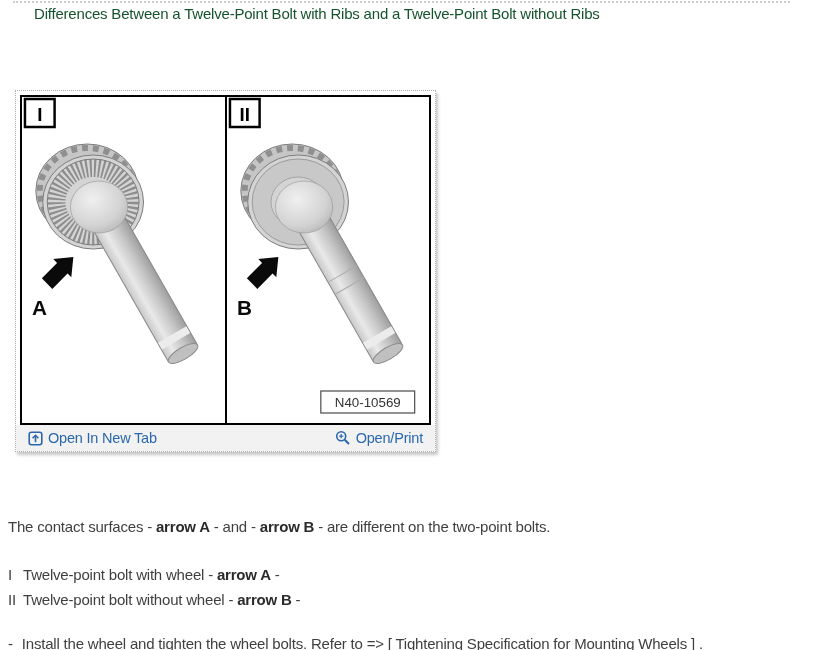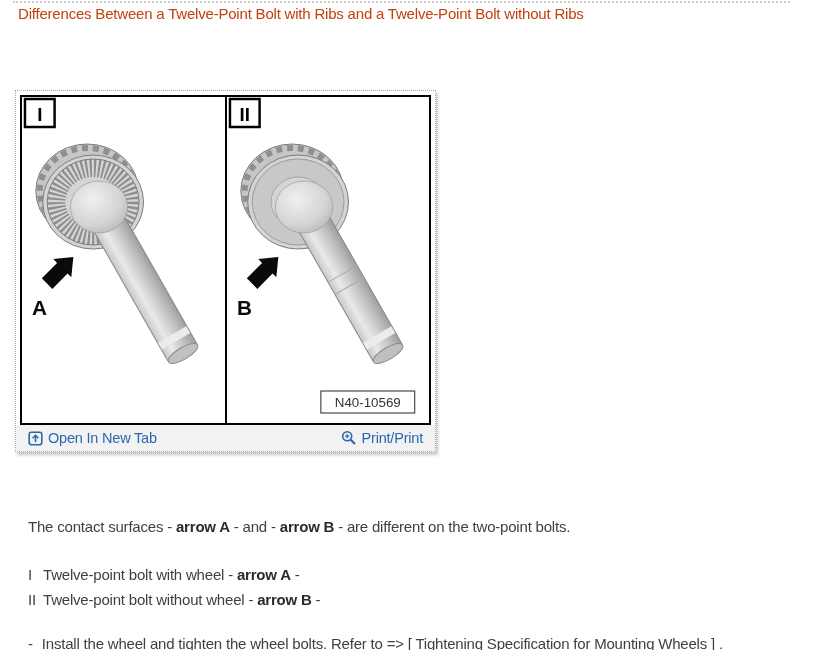--- a/index.html
+++ b/index.html
@@ -1,42 +1,42 @@
 <!DOCTYPE html>
 <html><head>
 <meta charset="utf-8">
 <style>
   html,body{margin:0;padding:0}
   body{
     width:814px;height:650px;background:#ffffff;position:relative;overflow:hidden;
     font-family:"Liberation Sans",sans-serif;color:#3f3f3f;
   }
   .top-rule{position:absolute;left:13px;top:1px;width:777px;border-top:2px dotted #cdcdcd}
-  .page-title{position:absolute;left:18px;top:5px;font-size:15px;letter-spacing:-0.2px;color:#c2410c;white-space:nowrap}
+  .page-title{position:absolute;left:34px;top:5px;font-size:15px;letter-spacing:-0.2px;color:#14532d;white-space:nowrap}
 
   
   .figure-widget{
     position:absolute;left:15px;top:90px;width:421px;box-sizing:border-box;
     border:1px dotted #ababab;background:#fff;padding:4px 4px 0;
     box-shadow:2px 3px 3px rgba(0,0,0,0.22);
   }
   .figure-frame{border:2.5px solid #000;display:flex;height:330px;box-sizing:border-box;background:#fff}
   .panel{position:relative;flex:1;overflow:hidden}
   .panel-1{border-right:2.5px solid #000}
   .panel svg{display:block;width:100%;height:325px}
 
   .fig-toolbar{
     margin:0 -4px;background:#f2f2f2;height:26px;
     display:flex;justify-content:space-between;align-items:center;padding:0 12px;text-align:center;
   }
   .fig-link{display:flex;align-items:center;gap:5px;color:#2a67ad;font-size:14.5px;
     text-decoration:none;letter-spacing:-0.2px;cursor:pointer}
 
   
-  .body-text{position:absolute;left:28px;font-size:15px;letter-spacing:-0.2px;color:#3f3f3f;white-space:nowrap}
+  .body-text{position:absolute;left:8px;font-size:15px;letter-spacing:-0.2px;color:#3f3f3f;white-space:nowrap}
   .body-text b{color:#2b2b2b}
   .contact{top:503px}
   .legend-1{top:551px}
   .legend-2{top:576px}
   .numeral{display:inline-block;width:15px}
   .instruction{top:620px}
   .bullet{display:inline-block;margin-right:9px}
 </style>
 </head>
 <body>
@@ -133,21 +133,21 @@
       </svg>
       <span>Open In New Tab</span>
     </a>
     <a class="fig-link">
       <svg width="16" height="16" viewBox="0 0 16 16">
         <circle cx="6.2" cy="6.2" r="4.5" fill="none" stroke="#2a67ad" stroke-width="1.6"></circle>
         <line x1="9.7" y1="9.7" x2="14" y2="14" stroke="#2a67ad" stroke-width="2"></line>
         <line x1="4.1" y1="6.2" x2="8.3" y2="6.2" stroke="#2a67ad" stroke-width="1.2"></line>
         <line x1="6.2" y1="4.1" x2="6.2" y2="8.3" stroke="#2a67ad" stroke-width="1.2"></line>
       </svg>
-      <span>Print/Print</span>
+      <span>Open/Print</span>
     </a>
   </div>
 </div>
 
 <p class="body-text contact"><span>The contact surfaces - </span><b>arrow A</b><span> - and - </span><b>arrow B</b><span> - are different on the two-point bolts.</span></p>
 
 <p class="body-text legend-1"><span class="numeral">I</span><span>Twelve-point bolt with wheel - </span><b>arrow A</b><span> -</span></p>
 
 <p class="body-text legend-2"><span class="numeral">II</span><span>Twelve-point bolt without wheel - </span><b>arrow B</b><span> -</span></p>
 

